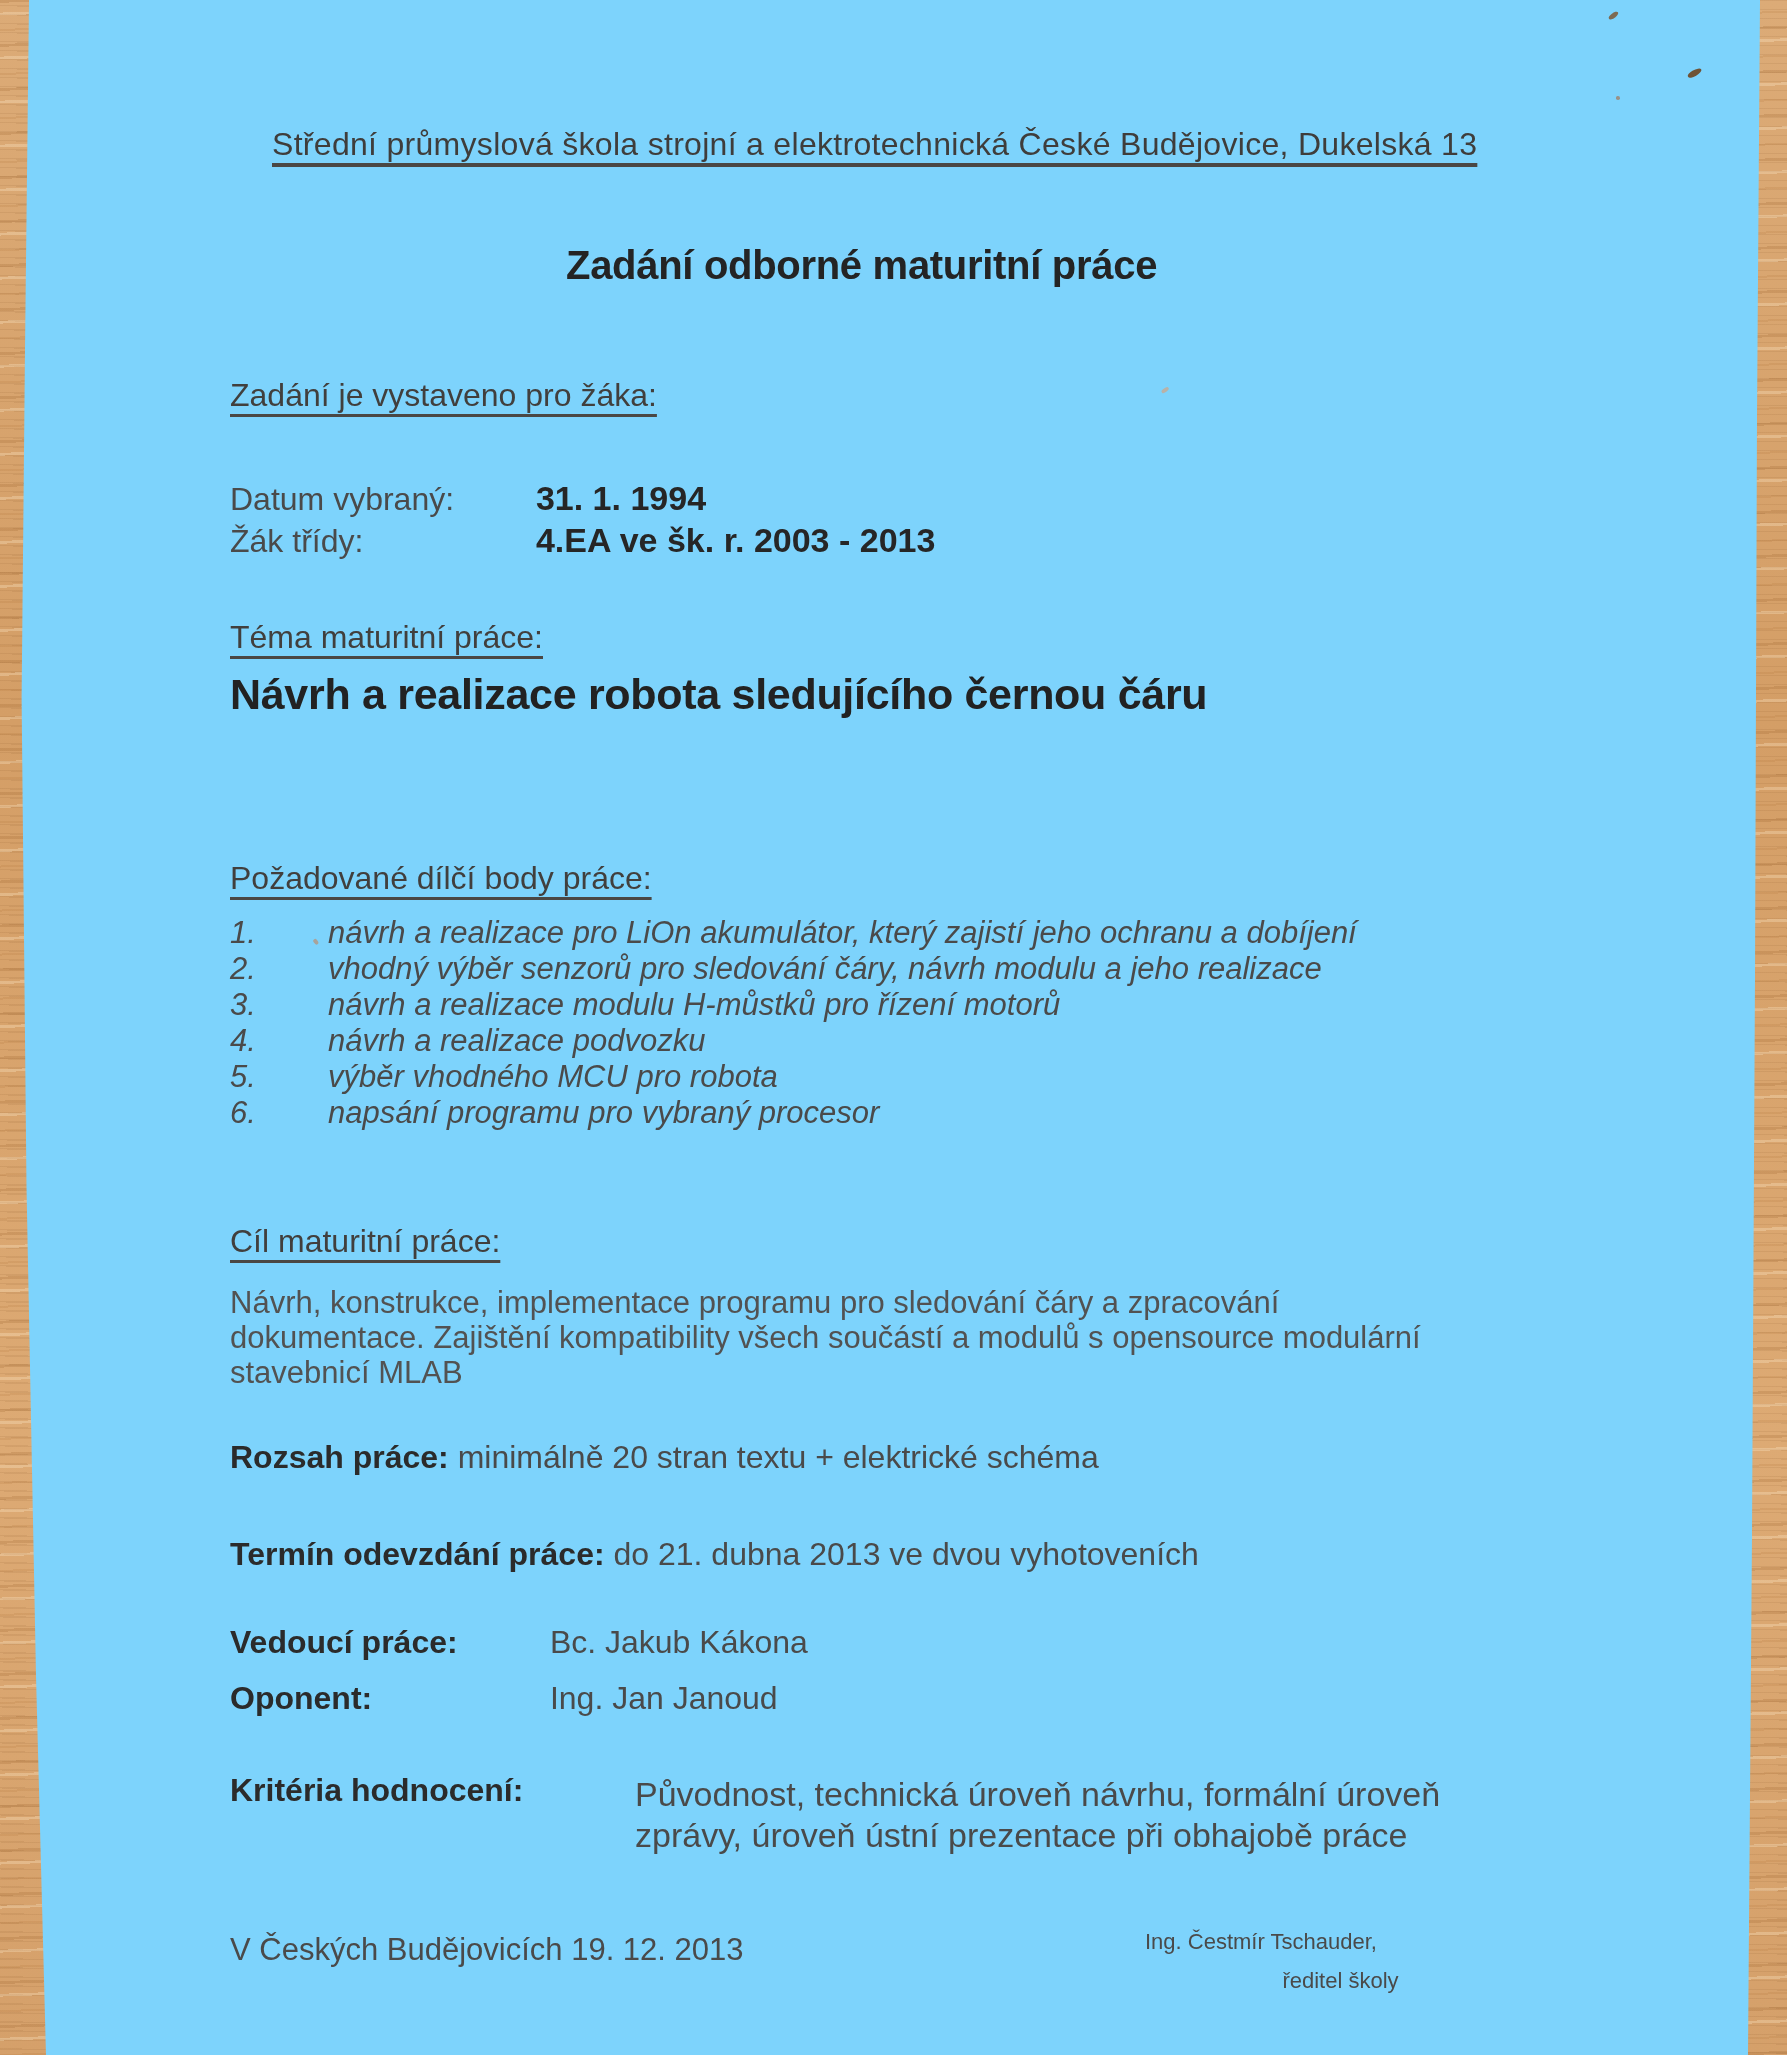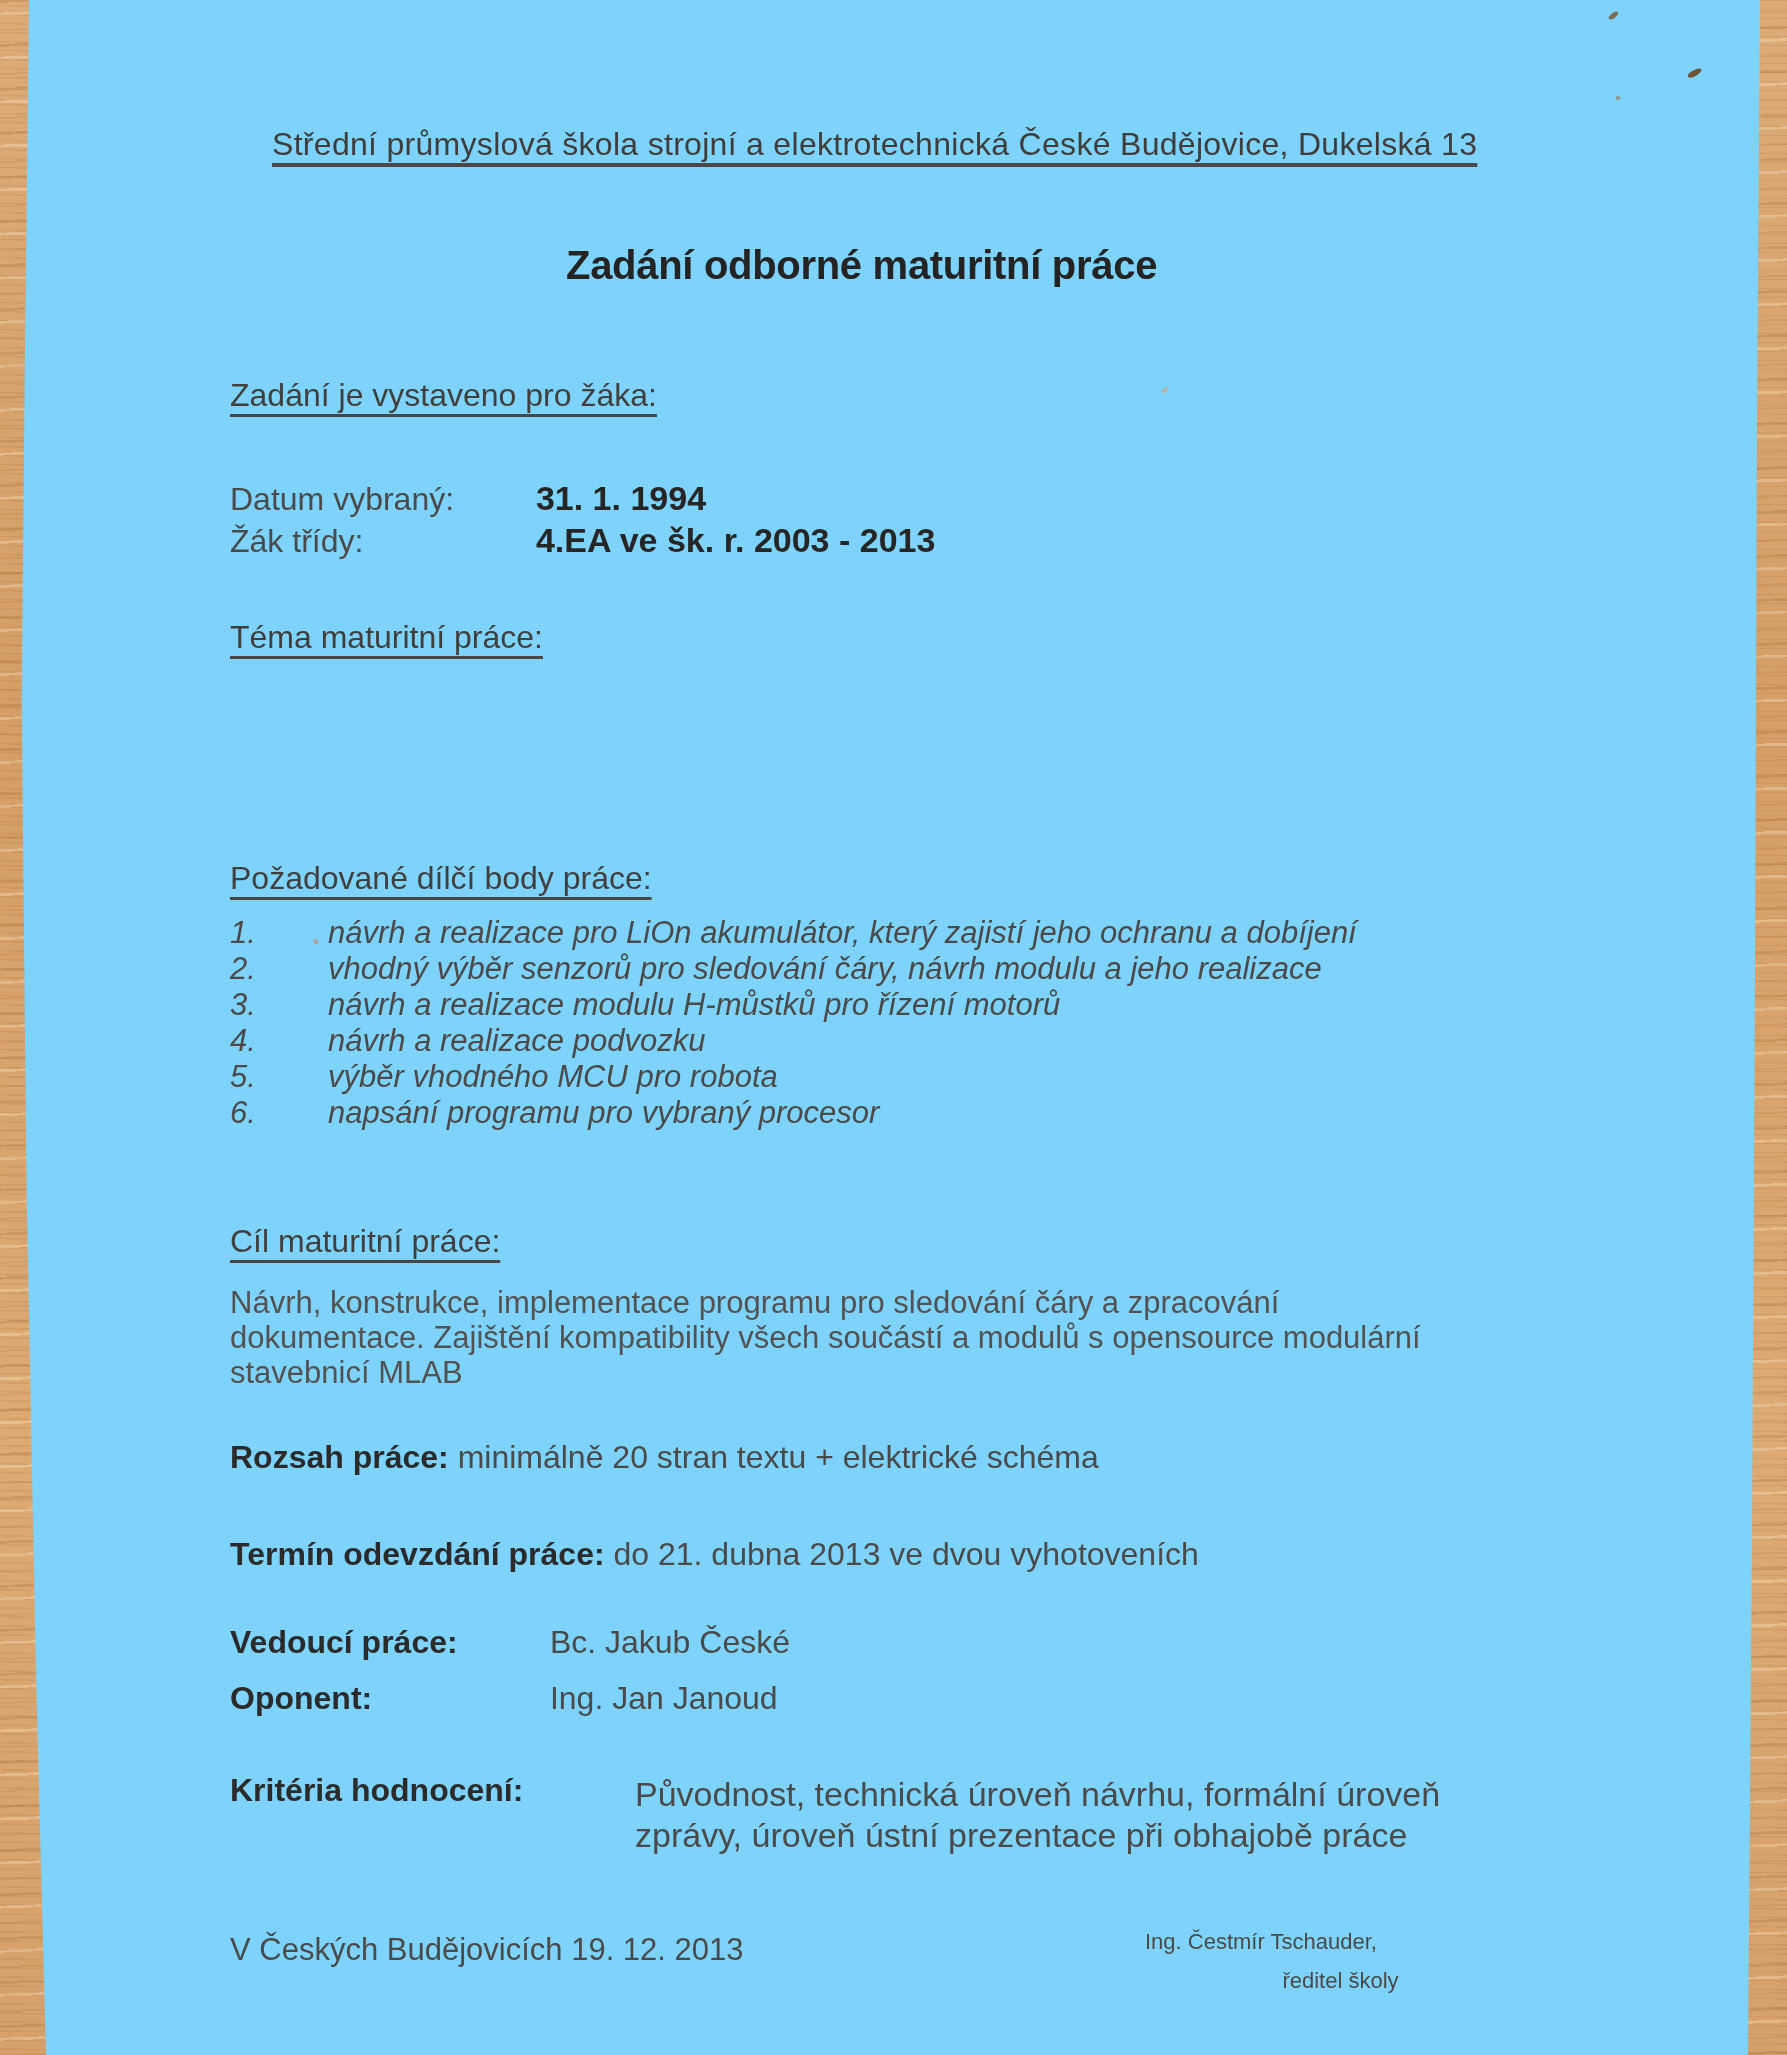--- a/index.html
+++ b/index.html
@@ -114,20 +114,21 @@
       <span class="lbl">Datum vybraný:</span>
       <span class="val">31. 1. 1994</span>
     </div>
     <div class="abs info-row" style="top:521px;">
       <span class="lbl">Žák třídy:</span>
       <span class="val">4.EA ve šk. r. 2003 - 2013</span>
     </div>
 
     <div class="abs section-heading underlined" style="left:230px; top:619px;">Téma maturitní práce:</div>
 
+    <div class="abs topic-title">Návrh a realizace robota sledujícího černou čáru</div>
 
     <div class="abs section-heading underlined" style="left:230px; top:860px;">Požadované dílčí body práce:</div>
 
     <div class="req-list">
       <div class="req-row">
         <span class="num">1.</span><span>návrh a realizace pro LiOn akumulátor, který zajistí jeho ochranu a dobíjení</span>
       </div>
       <div class="req-row">
         <span class="num">2.</span><span>vhodný výběr senzorů pro sledování čáry, návrh modulu a jeho realizace</span>
       </div>
@@ -158,21 +159,21 @@
       <span class="dval">minimálně 20 stran textu + elektrické schéma</span>
     </div>
 
     <div class="abs detail-row" style="top:1536px;">
       <span class="dlbl">Termín odevzdání práce:</span>
       <span class="dval">do 21. dubna 2013 ve dvou vyhotoveních</span>
     </div>
 
     <div class="abs detail-row" style="top:1624px;">
       <span class="vp-lbl">Vedoucí práce:</span>
-      <span class="dval">Bc. Jakub České</span>
+      <span class="dval">Bc. Jakub Kákona</span>
     </div>
 
     <div class="abs detail-row" style="top:1680px;">
       <span class="vp-lbl">Oponent:</span>
       <span class="dval">Ing. Jan Janoud</span>
     </div>
 
     <div class="krit-lbl">Kritéria hodnocení:</div>
     <div class="krit-val">
       <div>Původnost, technická úroveň návrhu, formální úroveň</div>

